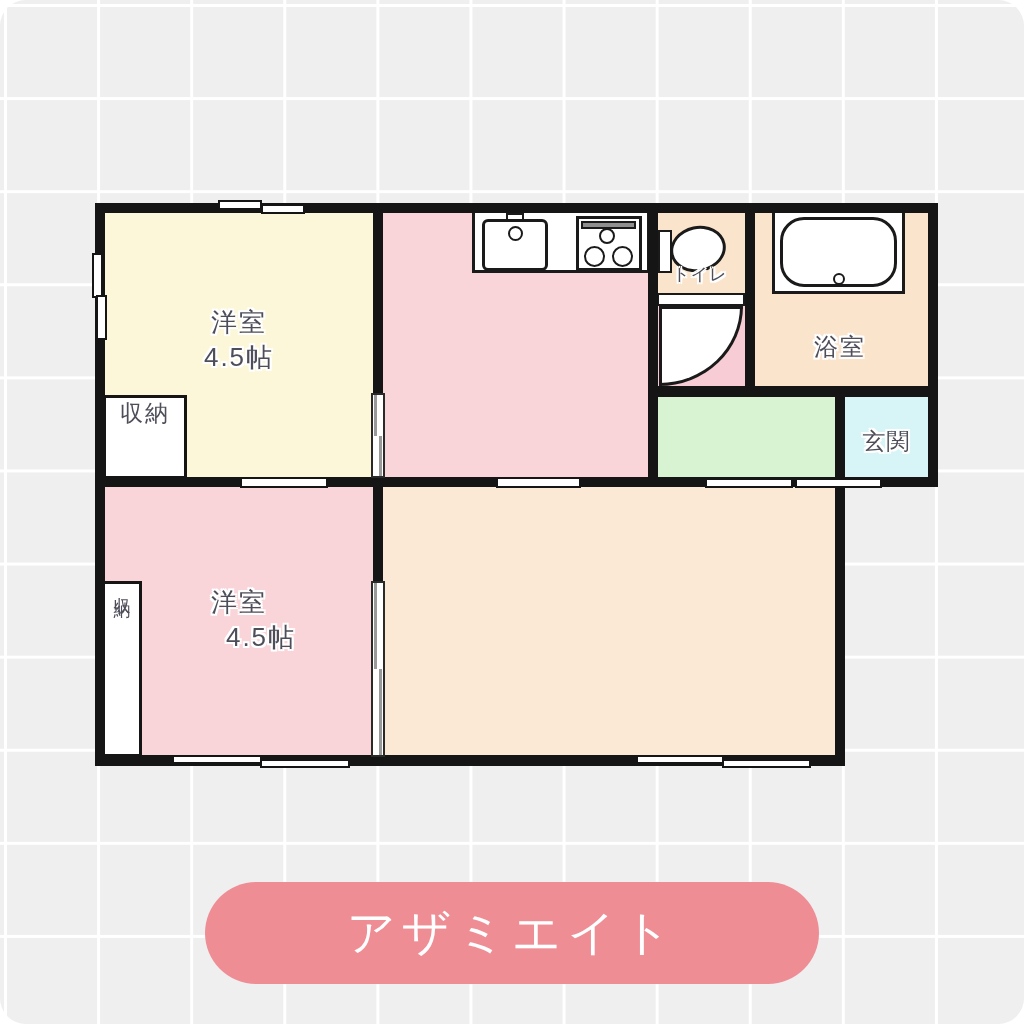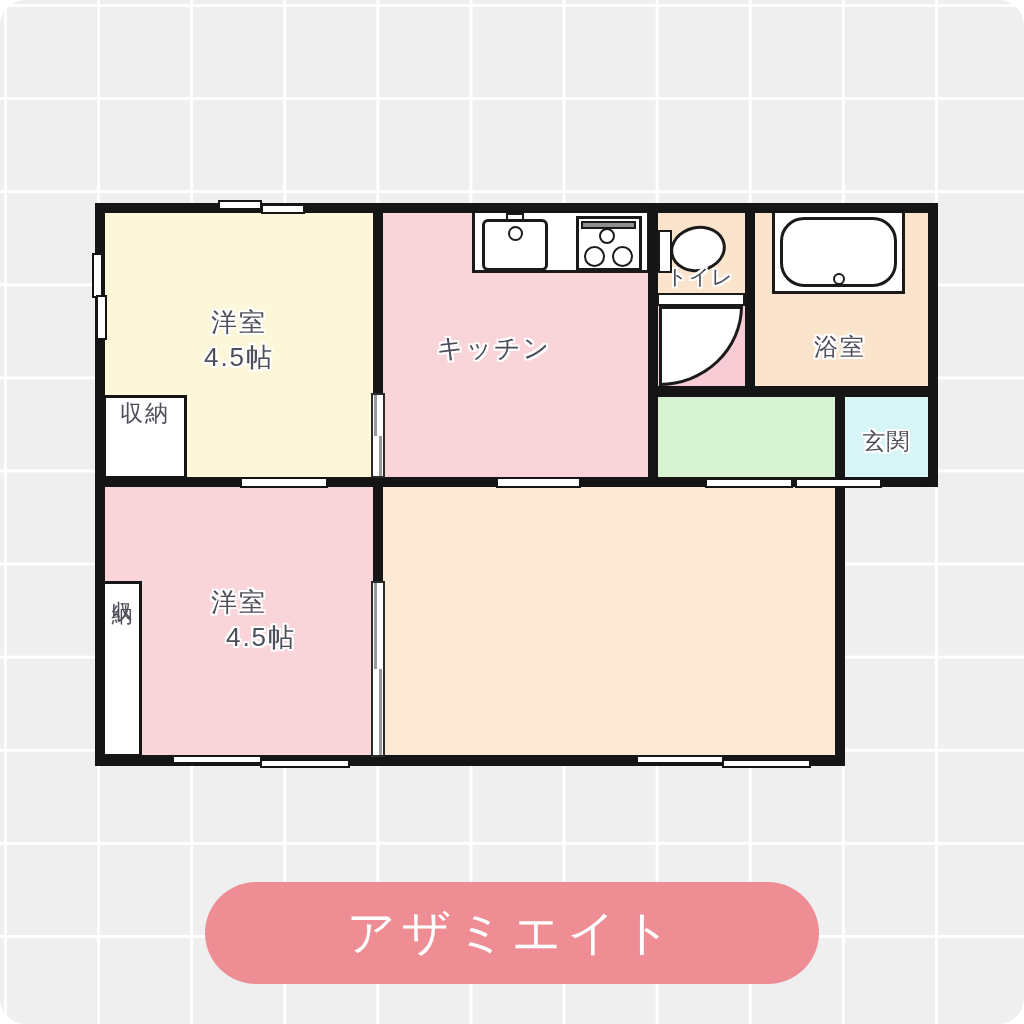--- a/index.html
+++ b/index.html
@@ -45,21 +45,21 @@
   .lbl{
     position:absolute;color:#4e4e5a;letter-spacing:2px;
     text-shadow:2px 0 0 #fff,-2px 0 0 #fff,0 2px 0 #fff,0 -2px 0 #fff,
       2px 2px 0 #fff,-2px 2px 0 #fff,2px -2px 0 #fff,-2px -2px 0 #fff;
     white-space:nowrap;
   }
   .center{text-align:center;}
   .lbl-26{font-size:26px;}
   .lbl-24{font-size:24px;}
   .lbl-23{font-size:23px;}
-  .lbl-21{font-size:21px;}
+  .lbl-21{font-size:17px;}
   .two-line .line2{}
   .vtext{writing-mode:vertical-rl;text-orientation:upright;letter-spacing:4px;}
   .gap{display:inline-block;width:26px;}
   
   .title-badge{
     position:absolute;left:205px;top:882px;width:614px;height:102px;border-radius:51px;
     background:#ef8d95;display:flex;align-items:center;justify-content:center;
   }
   .title-badge span{color:#ffffff;font-size:48px;letter-spacing:6px;font-weight:500;}
 </style>
@@ -136,23 +136,20 @@
   </div>
   <div class="closet" style="left:102px;top:581px;width:40px;height:176px;">
     <span class="lbl lbl-21 vtext" style="position:static;">収納</span>
   </div>
 
   <div class="lbl lbl-26 center two-line" style="left:105px;top:305px;width:268px;">
     <div class="line1">洋室</div>
     <div class="line2">4.5帖</div>
   </div>
 
-  <div class="lbl lbl-26 center" style="left:383px;top:331px;width:222px;">
-    <span>キッチン</span>
-  </div>
 
   <div class="lbl lbl-21 center" style="left:655px;top:263px;width:90px;letter-spacing:1px;">
     <span>トイレ</span>
   </div>
 
   <div class="lbl lbl-24 center" style="left:755px;top:331px;width:170px;">
     <span>浴室</span>
   </div>
 
   <div class="lbl lbl-23 center" style="left:845px;top:426px;width:83px;letter-spacing:1px;">

